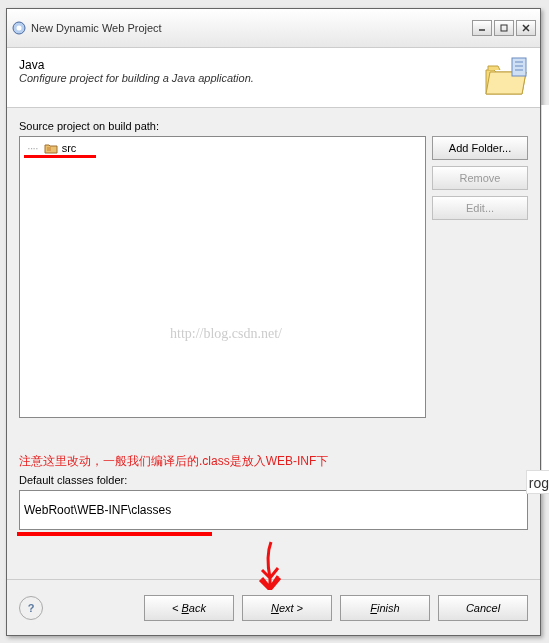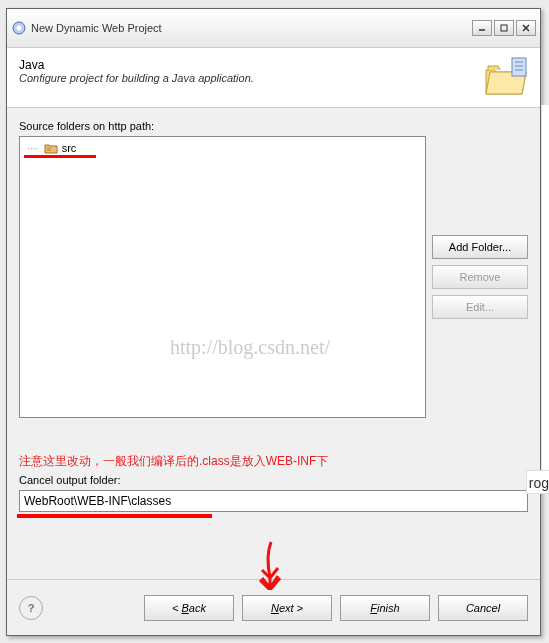--- a/index.html
+++ b/index.html
@@ -18,30 +18,30 @@
 .header-desc { color: #333; font-style: italic; }
 .header-icon { position: absolute; right: 10px; top: 8px; width: 48px; height: 44px; }
 
 .content { padding: 12px; }
 .lbl { color: #000; margin-bottom: 4px; display: block; }
 .tree-row { display: flex; gap: 6px; }
 .tree { flex: 1; height: 282px; background: #fff; border: 1px solid #888; padding: 4px 6px; position: relative; }
 .tree-item { display: flex; align-items: center; gap: 4px; padding: 1px; }
 .tree-dots { color:#aaa; letter-spacing:-1px; margin-right:2px; }
 .folder-icon { width: 14px; height: 12px; display:inline-block; }
-.side-btns { width: 96px; display: flex; flex-direction: column; gap: 6px; justify-content: center; }
+.side-btns { width: 96px; display: flex; flex-direction: column; gap: 6px; }
 .side-btns button { height: 24px; background: linear-gradient(to bottom,#fff,#e4e4e4); border: 1px solid #9a9a9a; cursor: pointer; }
 .side-btns button:disabled { color: #999; border-color:#c0c0c0; cursor: default; }
 
 .annot-red { color: #e51e1e; font-size: 12px; margin-top: 35px; margin-bottom: 4px; }
 .underline-red { position:absolute; height:3px; background:#f00; }
-.watermark { position:absolute; color:#ccc; font-size:20px; left:150px; top:199px; font-family: "Times New Roman", serif;}
+.watermark { position:absolute; color:#ccc; font-size:14px; left:150px; top:189px; font-family: "Times New Roman", serif;}
 
 .out-lbl { margin-top: 4px; }
-.out-input { width: 100%; height: 22px; background:#fff; border:1px solid #888; padding: 2px 4px; font-size:12px; }
+.out-input { width: 100%; height: 40px; background:#fff; border:1px solid #888; padding: 2px 4px; font-size:12px; }
 
 .footer { position:absolute; left:0; right:0; bottom:0; height:56px; border-top:1px solid #ccc; background:#f0f0f0; display:flex; align-items:center; padding: 0 12px; gap:8px; }
 .help { width:24px; height:24px; border:1px solid #aaa; border-radius:50%; display:flex; align-items:center; justify-content:center; color:#5a7aa0; font-weight:bold; cursor:pointer; }
 .footer-spacer { flex:1; }
 .footer button { width: 90px; height: 26px; background: linear-gradient(to bottom,#fff,#e4e4e4); border:1px solid #9a9a9a; cursor:pointer;font-style:italic; }
 .u { text-decoration: underline; }
 
 .arrow { position:absolute; left:256px; top:540px; width:30px; height:50px; pointer-events:none; }
 
 .side-crop { position:absolute; right:0; top:105px; width:8px; height:380px; background:#fff; border-left:1px solid #ddd; }
@@ -90,21 +90,21 @@
         <path d="M8 16 L44 16 L40 38 L4 38 Z" fill="#fce9a8" stroke="#c0a040"></path>
         <rect x="30" y="2" width="14" height="18" fill="#cfe0f5" stroke="#6a8ac0"></rect>
         <line x1="33" y1="6" x2="41" y2="6" stroke="#6a8ac0"></line>
         <line x1="33" y1="10" x2="41" y2="10" stroke="#6a8ac0"></line>
         <line x1="33" y1="14" x2="41" y2="14" stroke="#6a8ac0"></line>
       </svg>
     </div>
   </div>
 
   <div class="content">
-    <label class="lbl">Source folders on http path:</label>
+    <label class="lbl">Source project on build path:</label>
     <div class="tree-row">
       <div class="tree">
         <div class="tree-item">
           <span class="tree-dots">····</span>
           <span class="folder-icon">
             <svg width="14" height="12" viewBox="0 0 14 12">
                 <path d="M1 3 L1 11 L13 11 L13 4 L6 4 L5 3 Z" fill="#e8c070" stroke="#a07030"></path>
                 <rect x="3" y="5" width="4" height="4" fill="#d8a050"></rect>
               </svg>
           </span>
@@ -115,21 +115,21 @@
       </div>
       <div class="side-btns">
         <button>Add Folder...</button>
         <button disabled="">Remove</button>
         <button disabled="">Edit...</button>
       </div>
     </div>
 
     <div class="annot-red">注意这里改动，一般我们编译后的.class是放入WEB-INF下</div>
 
-    <label class="lbl out-lbl">Cancel output folder:</label>
+    <label class="lbl out-lbl">Default classes folder:</label>
     <input class="out-input" type="text" value="WebRoot\WEB-INF\classes" style="">
     <div style="position:relative; height:8px;">
       <div class="underline-red" style="left:-2px; top:2px; width:195px; height:4px;"></div>
     </div>
   </div>
 
   <div class="footer">
     <div class="help">?</div>
     <div class="footer-spacer"></div>
     <button>&lt; <span class="u">B</span>ack</button>

